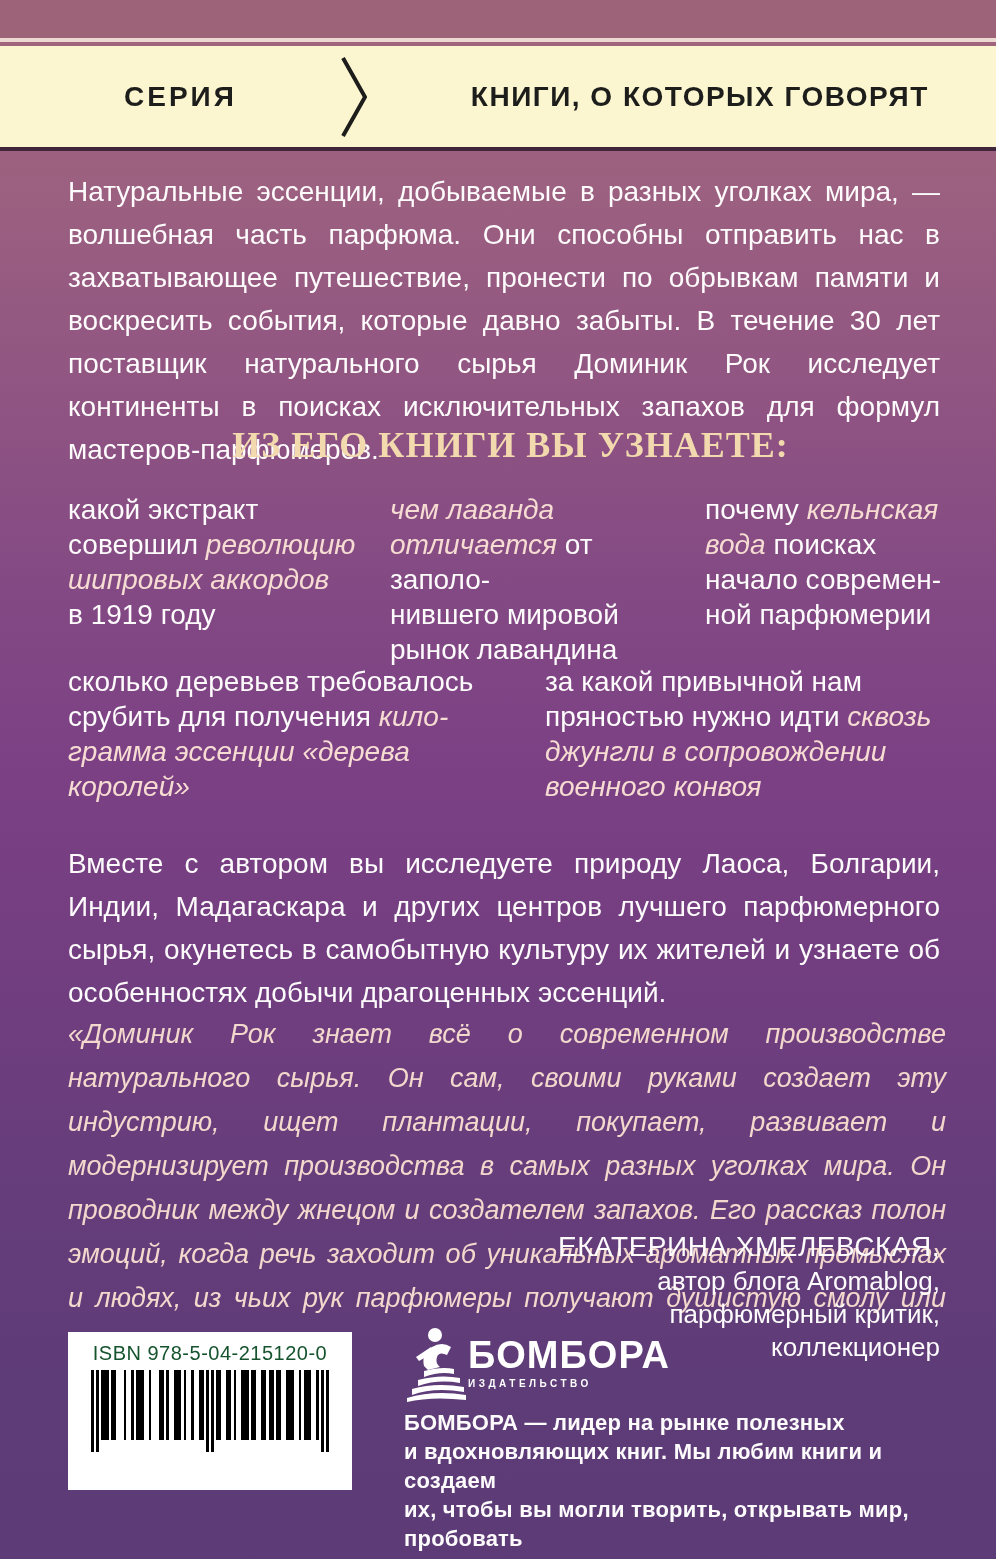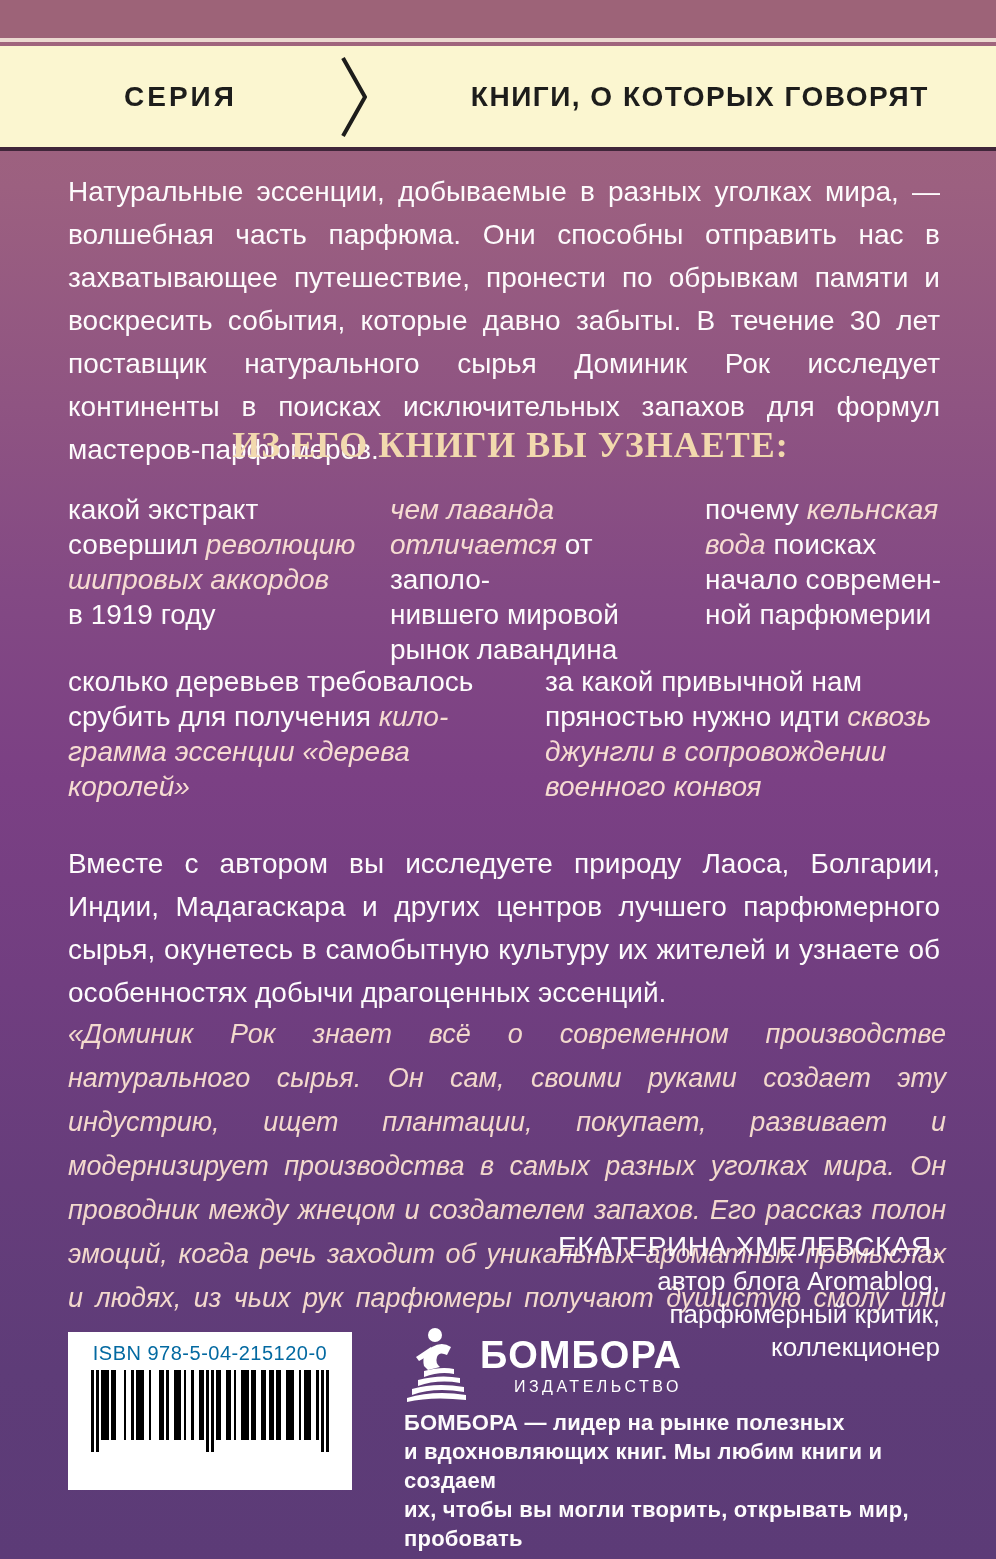--- a/index.html
+++ b/index.html
@@ -72,40 +72,40 @@
     text-align:right;color:var(--white);
   }
   .attribution .name{font-size:28px;line-height:37px;letter-spacing:0.5px;}
   .attribution .role{font-size:26px;line-height:33px;}
   .isbn-box{
     position:absolute;left:68px;top:1332px;width:284px;height:158px;
     background:#ffffff;padding:10px 14px 8px;
     display:flex;flex-direction:column;align-items:center;
   }
   .isbn-label{
-    color:#0369a1;font-size:20px;letter-spacing:0.5px;white-space:nowrap;
+    color:#14532d;font-size:20px;letter-spacing:0.5px;white-space:nowrap;
   }
   .barcode{
     margin-top:5px;height:82px;width:238px;
     display:flex;align-items:flex-start;
   }
   .barcode .mod{width:2.5px;height:85%;background:transparent;flex:none;}
   .barcode .mod.on{background:#000;}
   .barcode .mod.tall{height:100%;}
   .barcode-digits{
     margin-top:1px;color:#000;font-size:28px;
     word-spacing:10px;letter-spacing:2px;white-space:nowrap;
   }
   .logo{
     position:absolute;left:404px;top:1326px;
     display:flex;align-items:flex-start;color:#fff;
   }
-  .logo-text{margin-left:12px;margin-top:10px;text-align:right;}
+  .logo-text{margin-left:0;margin-top:10px;}
   .logo-name{font-size:38px;font-weight:bold;letter-spacing:1px;line-height:38px;}
-  .logo-sub{font-size:16px;font-weight:normal;letter-spacing:3.5px;margin-top:4px;}
+  .logo-sub{font-size:10px;font-weight:bold;letter-spacing:3.5px;margin-top:4px;}
   .blurb{
     position:absolute;left:404px;top:1408px;width:570px;
     color:var(--white);font-size:22px;line-height:29px;
     font-weight:bold;white-space:pre-line;letter-spacing:0.2px;
   }
 </style>
 </head>
 <body>
 
 <div class="top-strip"></div>

